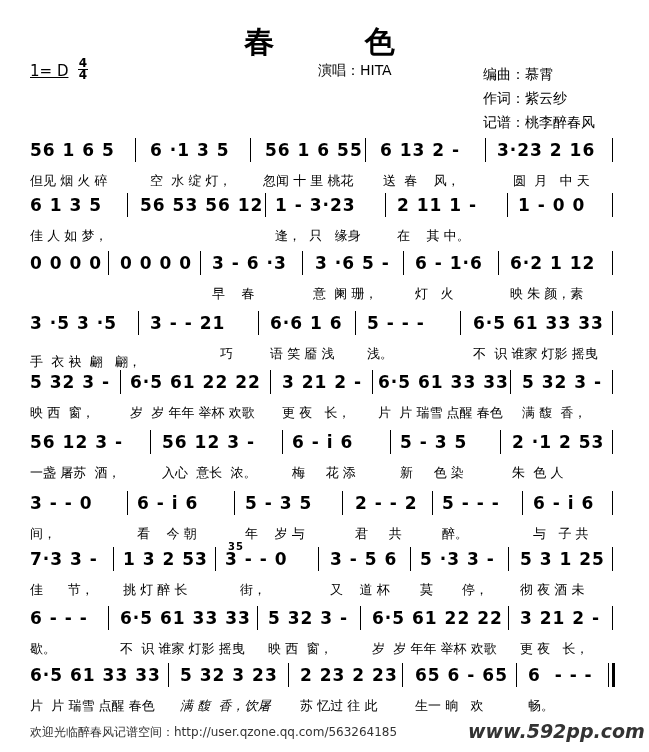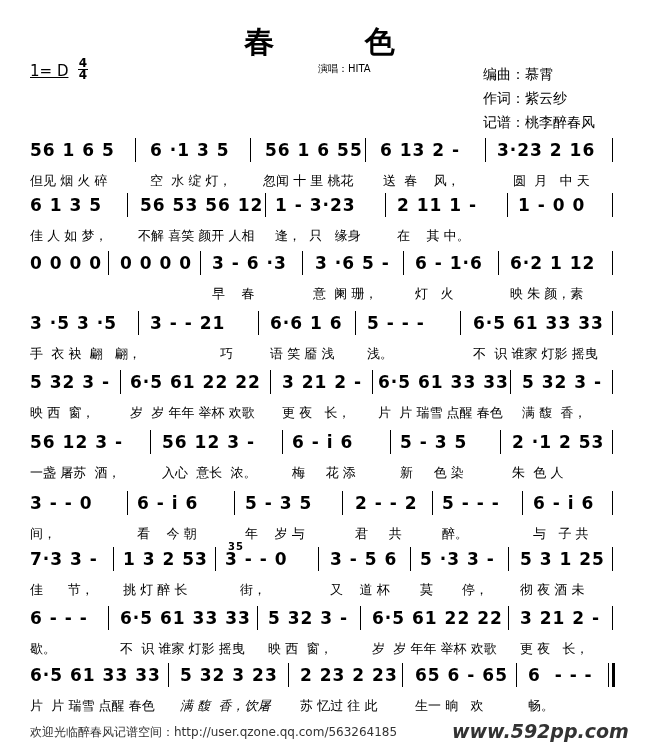--- a/index.html
+++ b/index.html
@@ -1,31 +1,31 @@
 <!DOCTYPE html>
 <html><head>
 <meta charset="utf-8">
 <style>
   body { margin:0; background:#fff; }
   #page { position:relative; width:649px; height:752px; background:#ffffff; overflow:hidden; font-family:"DejaVu Sans", sans-serif; color:#000; }
   .title { position:absolute; left:0; width:649px; top:22px; text-align:center; font-family:"DejaVu Serif", serif; font-size:30px; font-weight:bold; letter-spacing:40px; padding-left:30px; box-sizing:border-box;}
   .key { position:absolute; left:30px; top:62px; font-size:15px;text-decoration:underline; }
   .timesig { position:absolute; left:78px; top:58px; font-size:12px; line-height:11px; text-align:center; font-weight:bold; }
   .timesig .bar { border-top:1px solid #000; width:10px; }
-  .singer { position:absolute; left:318px; top:62px; font-size:10px; }
+  .singer { position:absolute; left:318px; top:62px; font-size:14px; }
   .credits { position:absolute; left:483px; top:62px; font-size:14px; line-height:24px; }
   .line { position:absolute; left:0; width:649px; height:90px; }
   .notes { position:absolute; left:0; top:0; width:649px; height:30px; }
   .lyrics { position:absolute; left:0; top:32px; width:546px; height:20px; }
   .m { position:absolute; top:0; font-size:17px; font-weight:bold; white-space:pre; letter-spacing:1px; }
   .bl { position:absolute; top:-2px; width:1px; height:24px; background:#000; }
   .bl.end { width:3px; }
   .ly { position:absolute; top:0; font-size:13px; white-space:pre; }
   .footer-left { position:absolute; left:30px; top:724px; font-size:12px; color:#333; }
-  .footer-right { position:absolute; left:452px; top:720px; font-size:19px; font-weight:bold; font-style:italic; color:#333; }
+  .footer-right { position:absolute; left:468px; top:720px; font-size:19px; font-weight:bold; font-style:italic; color:#333; }
 </style>
 </head>
 <body>
 
 <div id="page">
   <div class="title">春 色</div>
   <div class="key">1= D</div>
   <div class="timesig">
     <div>4</div>
     <div class="bar"></div>
@@ -68,21 +68,20 @@
           <span class="m" style="left: 397px;">2 11 1 -</span>
           <span class="m" style="left: 518px;">1 - 0 0</span>
           <span class="bl" style="left: 127px;"></span>
           <span class="bl" style="left: 265px;"></span>
           <span class="bl" style="left: 385px;"></span>
           <span class="bl" style="left: 507px;"></span>
           <span class="bl" style="left: 612px;"></span>
         </div>
         <div class="lyrics">
           <span class="ly" style="left: 30px;">佳 人 如 梦，</span>
-          <span class="ly" style="left: 138px;">不解 喜笑 颜开 人相</span>
           <span class="ly" style="left: 275px;">逢，  只   缘身</span>
           <span class="ly" style="left: 397px;">在    其 中。</span>
         </div>
       </div>
       <div class="line" style="top: 253px;">
         <div class="notes">
           <span class="m" style="left: 30px;">0 0 0 0</span>
           <span class="m" style="left: 120px;">0 0 0 0</span>
           <span class="m" style="left: 212px;">3 - 6 ·3</span>
           <span class="m" style="left: 315px;">3 ·6 5 -</span>
@@ -109,21 +108,21 @@
           <span class="m" style="left: 270px;">6·6 1 6</span>
           <span class="m" style="left: 367px;">5 - - -</span>
           <span class="m" style="left: 473px;">6·5 61 33 33</span>
           <span class="bl" style="left: 138px;"></span>
           <span class="bl" style="left: 258px;"></span>
           <span class="bl" style="left: 355px;"></span>
           <span class="bl" style="left: 460px;"></span>
           <span class="bl" style="left: 612px;"></span>
         </div>
         <div class="lyrics">
-          <span class="ly" style="left: 30px;">手  衣 袂  翩   翩，</span>
+          <span class="ly" style="left: 30px; margin-top: 8px;">手  衣 袂  翩   翩，</span>
           <span class="ly" style="left: 220px;">巧</span>
           <span class="ly" style="left: 270px;">语 笑 靥 浅</span>
           <span class="ly" style="left: 367px;">浅。</span>
           <span class="ly" style="left: 473px;">不  识 谁家 灯影 摇曳</span>
         </div>
       </div>
       <div class="line" style="top: 372px;">
         <div class="notes">
           <span class="m" style="left: 30px;">5 32 3 -</span>
           <span class="m" style="left: 130px;">6·5 61 22 22</span>

